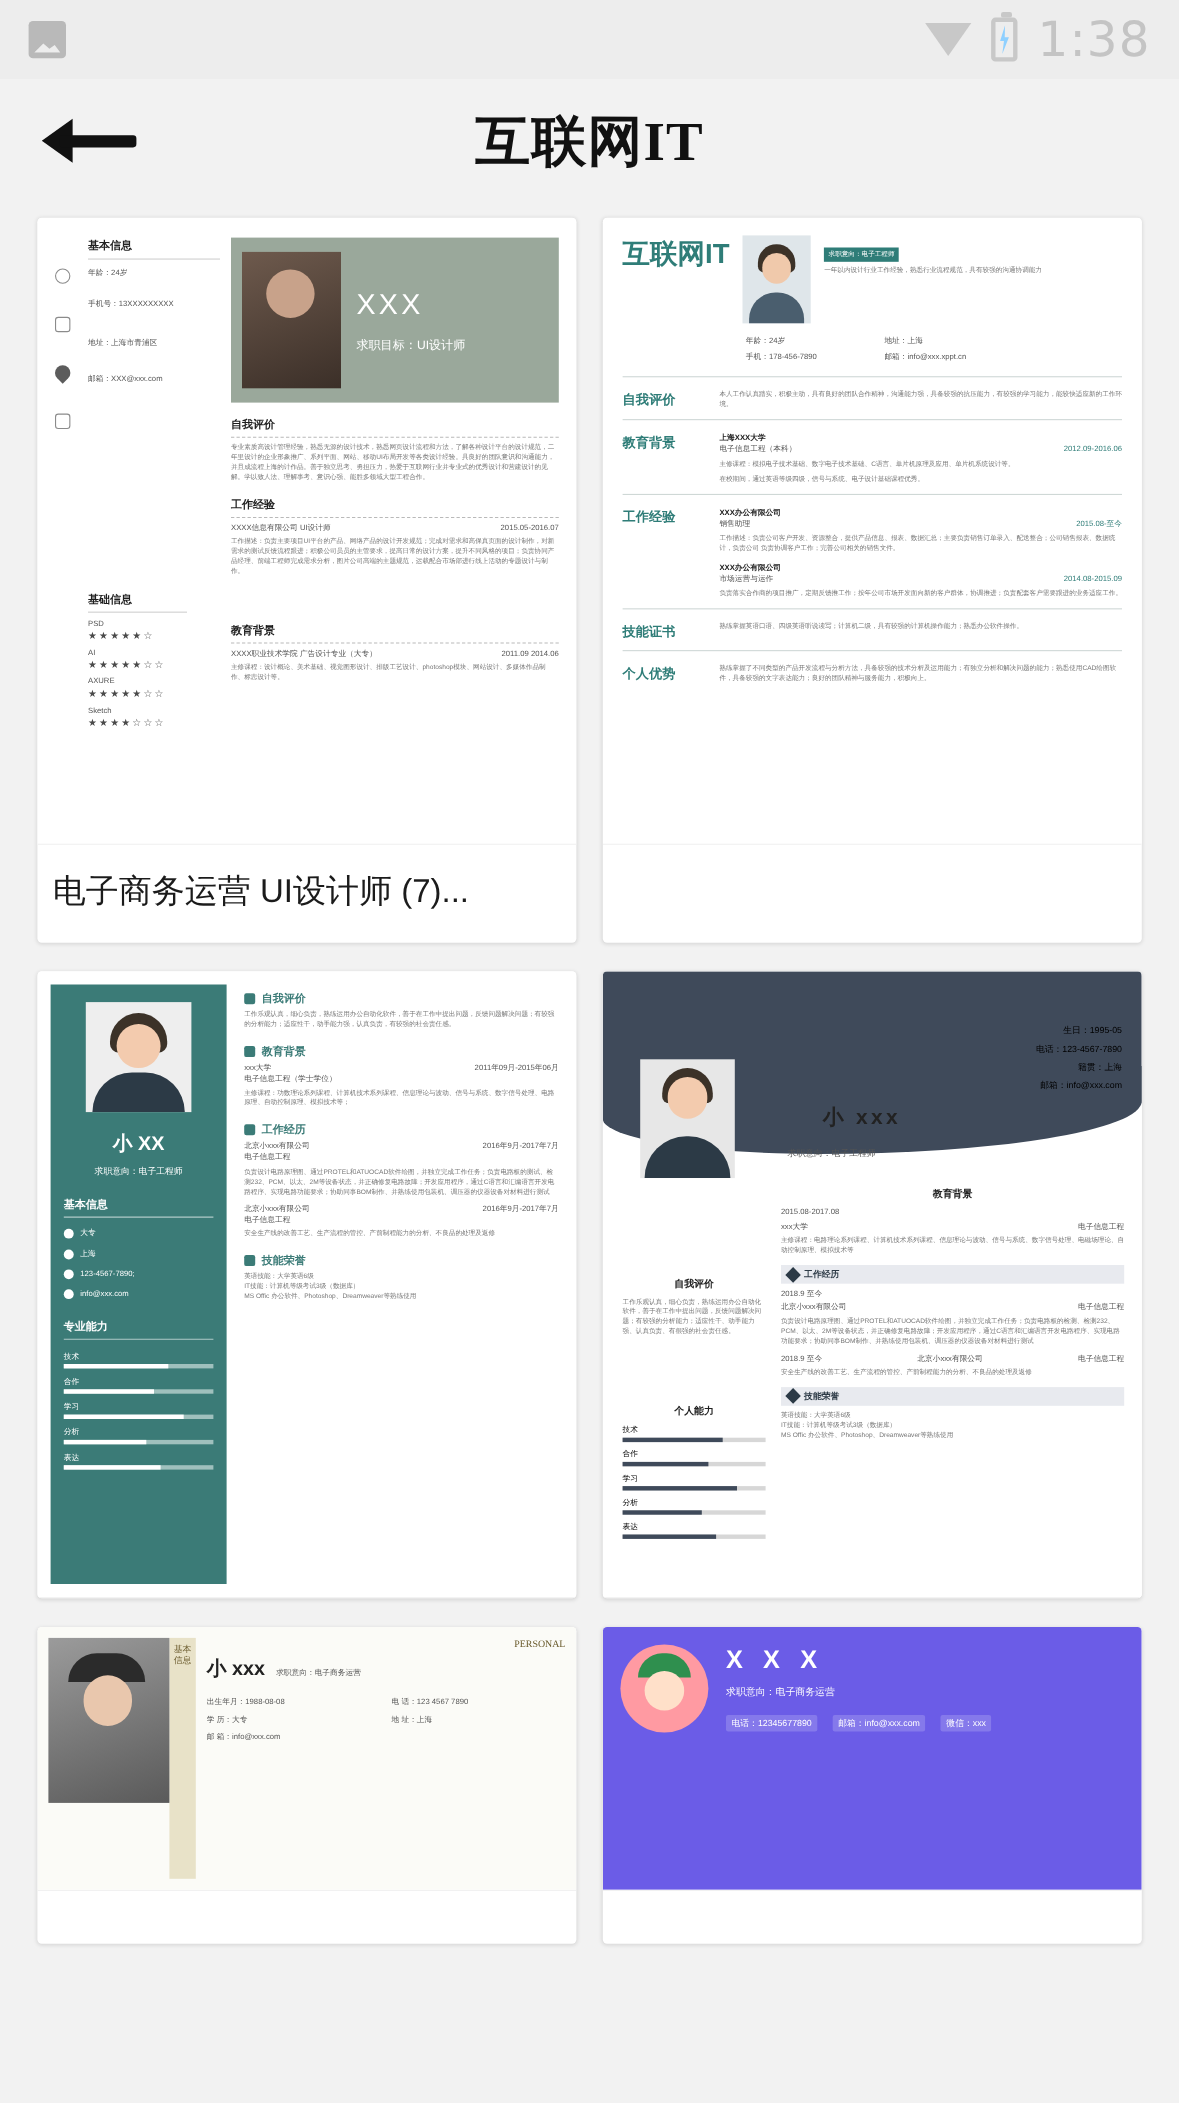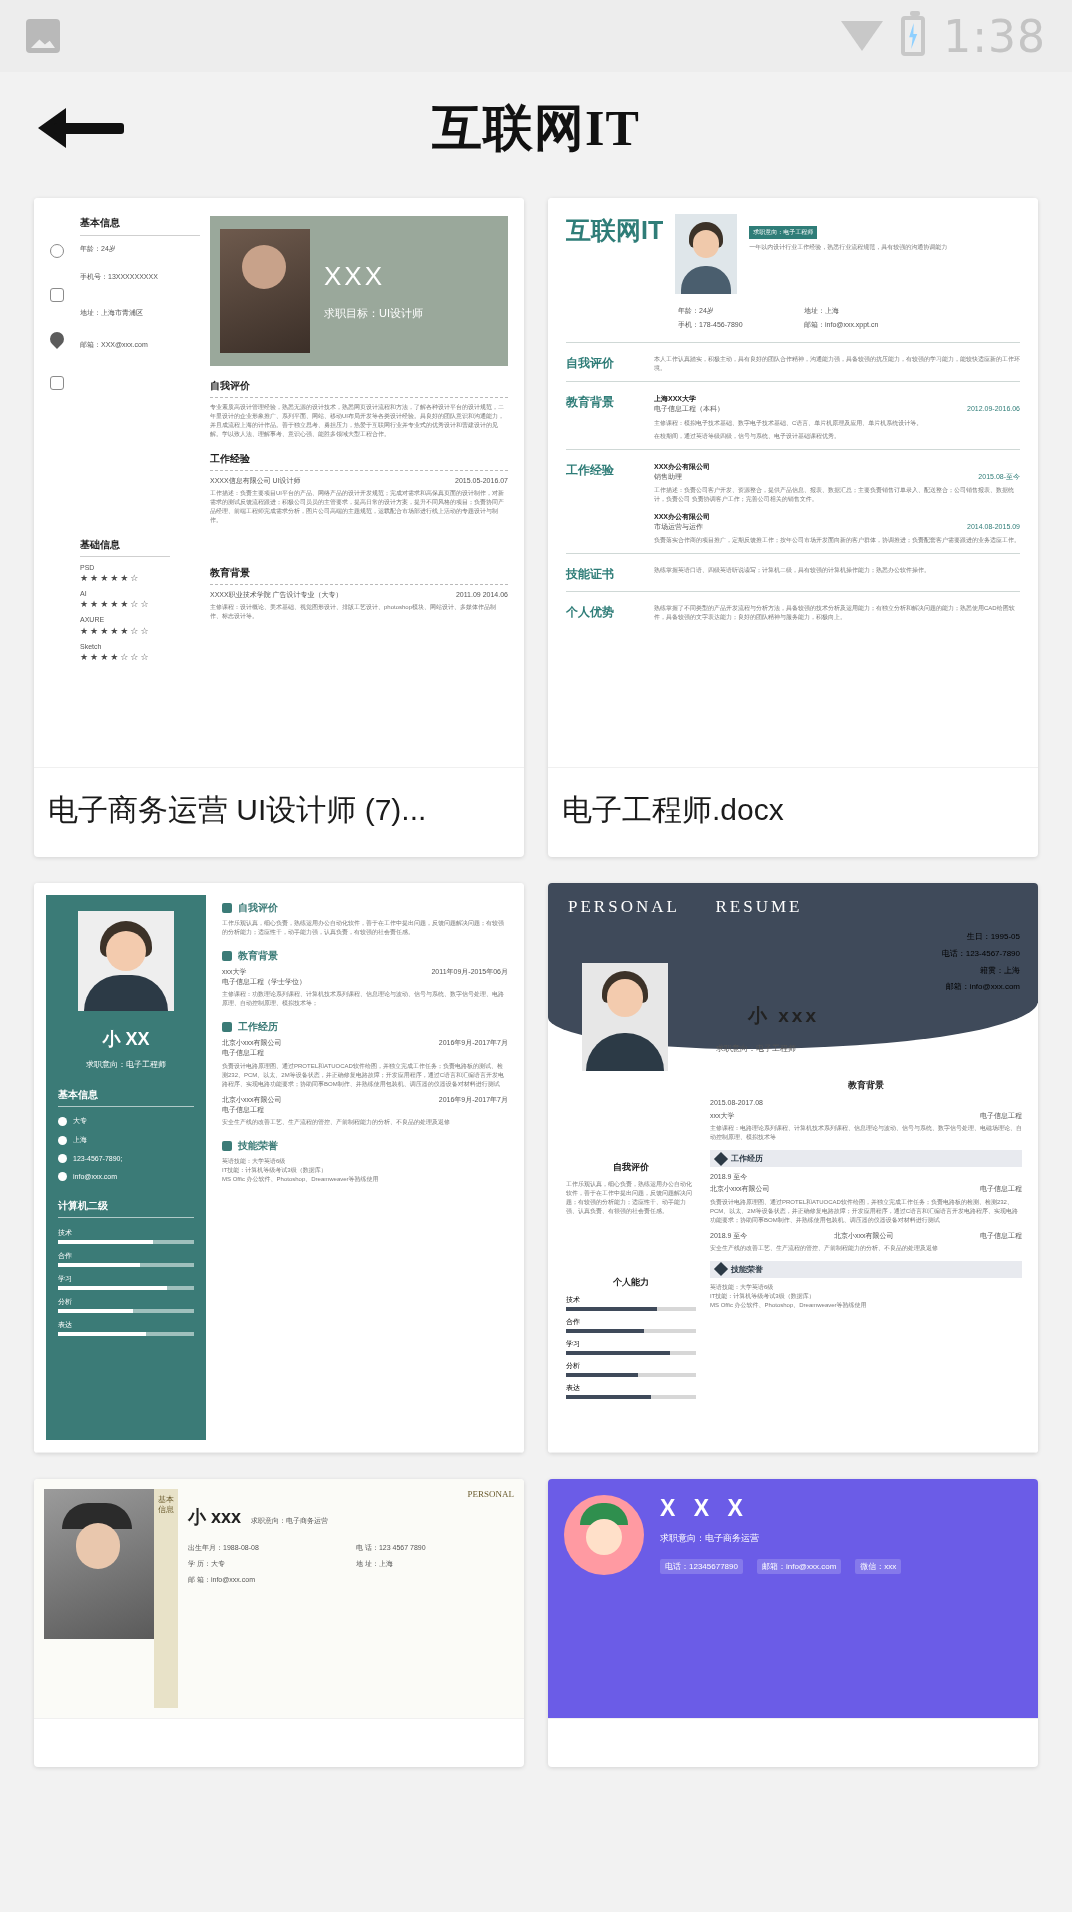--- a/index.html
+++ b/index.html
@@ -398,21 +398,20 @@
           <div class="k">技能证书</div>
           <div class="v tiny2">熟练掌握英语口语、四级英语听说读写；计算机二级，具有较强的计算机操作能力；熟悉办公软件操作。</div>
         </div>
         <div class="hr"></div>
         <div class="row">
           <div class="k">个人优势</div>
           <div class="v tiny2">熟练掌握了不同类型的产品开发流程与分析方法，具备较强的技术分析及运用能力；有独立分析和解决问题的能力；熟悉使用CAD绘图软件，具备较强的文字表达能力；良好的团队精神与服务能力，积极向上。</div>
         </div>
       </div>
     </div>
-    <div class="card-title">电子工程师.docx</div>
   </div>
 
   <div class="card">
     <div class="thumb">
       <div class="c3">
         <div class="side">
           <div class="ph">
               <div class="hair"></div>
               <div class="face"></div>
               <div class="suit"></div>
@@ -429,21 +428,21 @@
               <span>上海</span>
             </div>
           <div class="li">
               <span class="dot"></span>
               <span>123-4567-7890;</span>
             </div>
           <div class="li">
               <span class="dot"></span>
               <span>info@xxx.com</span>
             </div>
-          <div class="sh">计算机二级</div>
+          <div class="sh">专业能力</div>
           <div style="margin-top:10px">
             <div style="font-size:7px;margin-top:7px">技术</div>
             <div class="bar">
                 <i style="width:70%"></i>
               </div>
             <div style="font-size:7px;margin-top:7px">合作</div>
             <div class="bar">
                 <i style="width:60%"></i>
               </div>
             <div style="font-size:7px;margin-top:7px">学习</div>
@@ -497,25 +496,20 @@
           </div>
         </div>
       </div>
     </div>
   </div>
 
   <div class="card">
     <div class="thumb">
       <div class="c4">
         <div class="top">
-          <div class="ttl">
-            <span>PERSONAL</span>
-            &nbsp;&nbsp;&nbsp;
-            <span>RESUME</span>
-          </div>
           <div class="wave"></div>
         </div>
         <div class="info">
           <div>生日：1995-05</div>
           <div>电话：123-4567-7890</div>
           <div>籍贯：上海</div>
           <div>邮箱：info@xxx.com</div>
         </div>
         <div class="ph">
             <div class="hair"></div>

